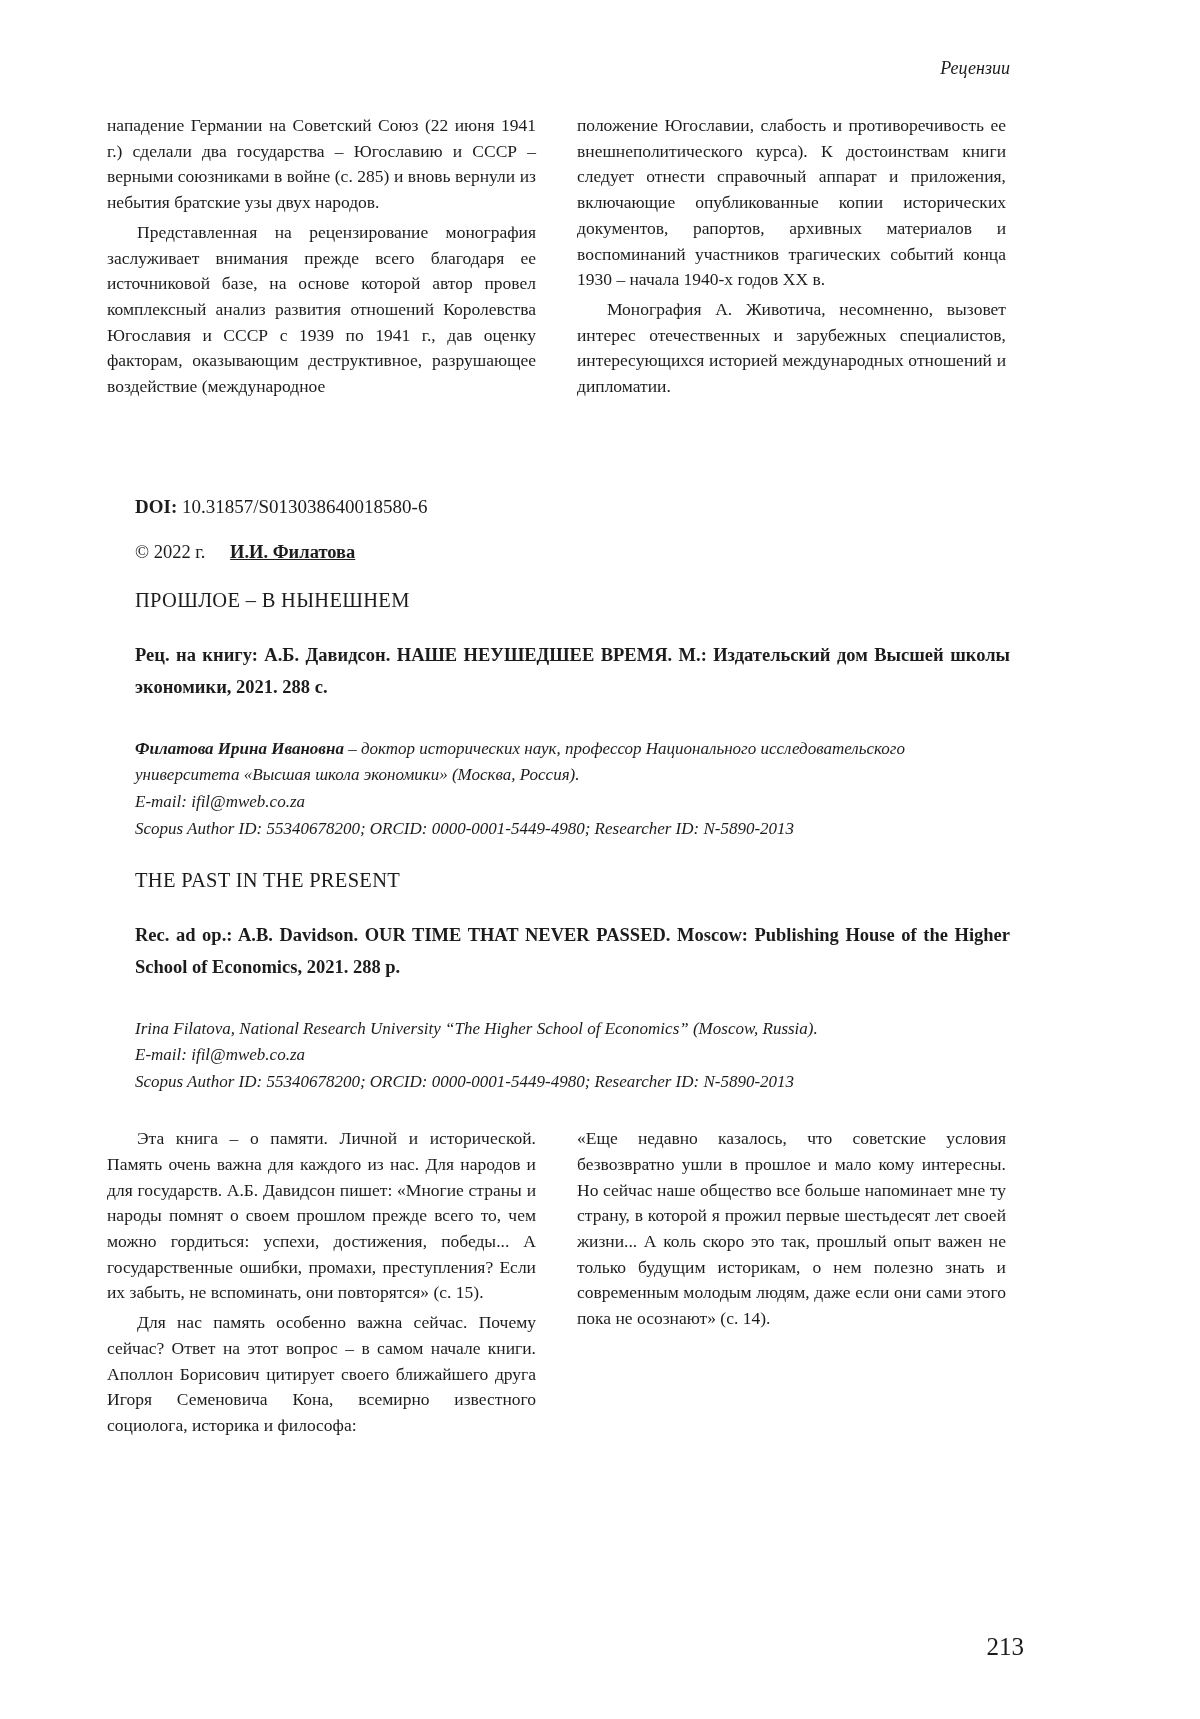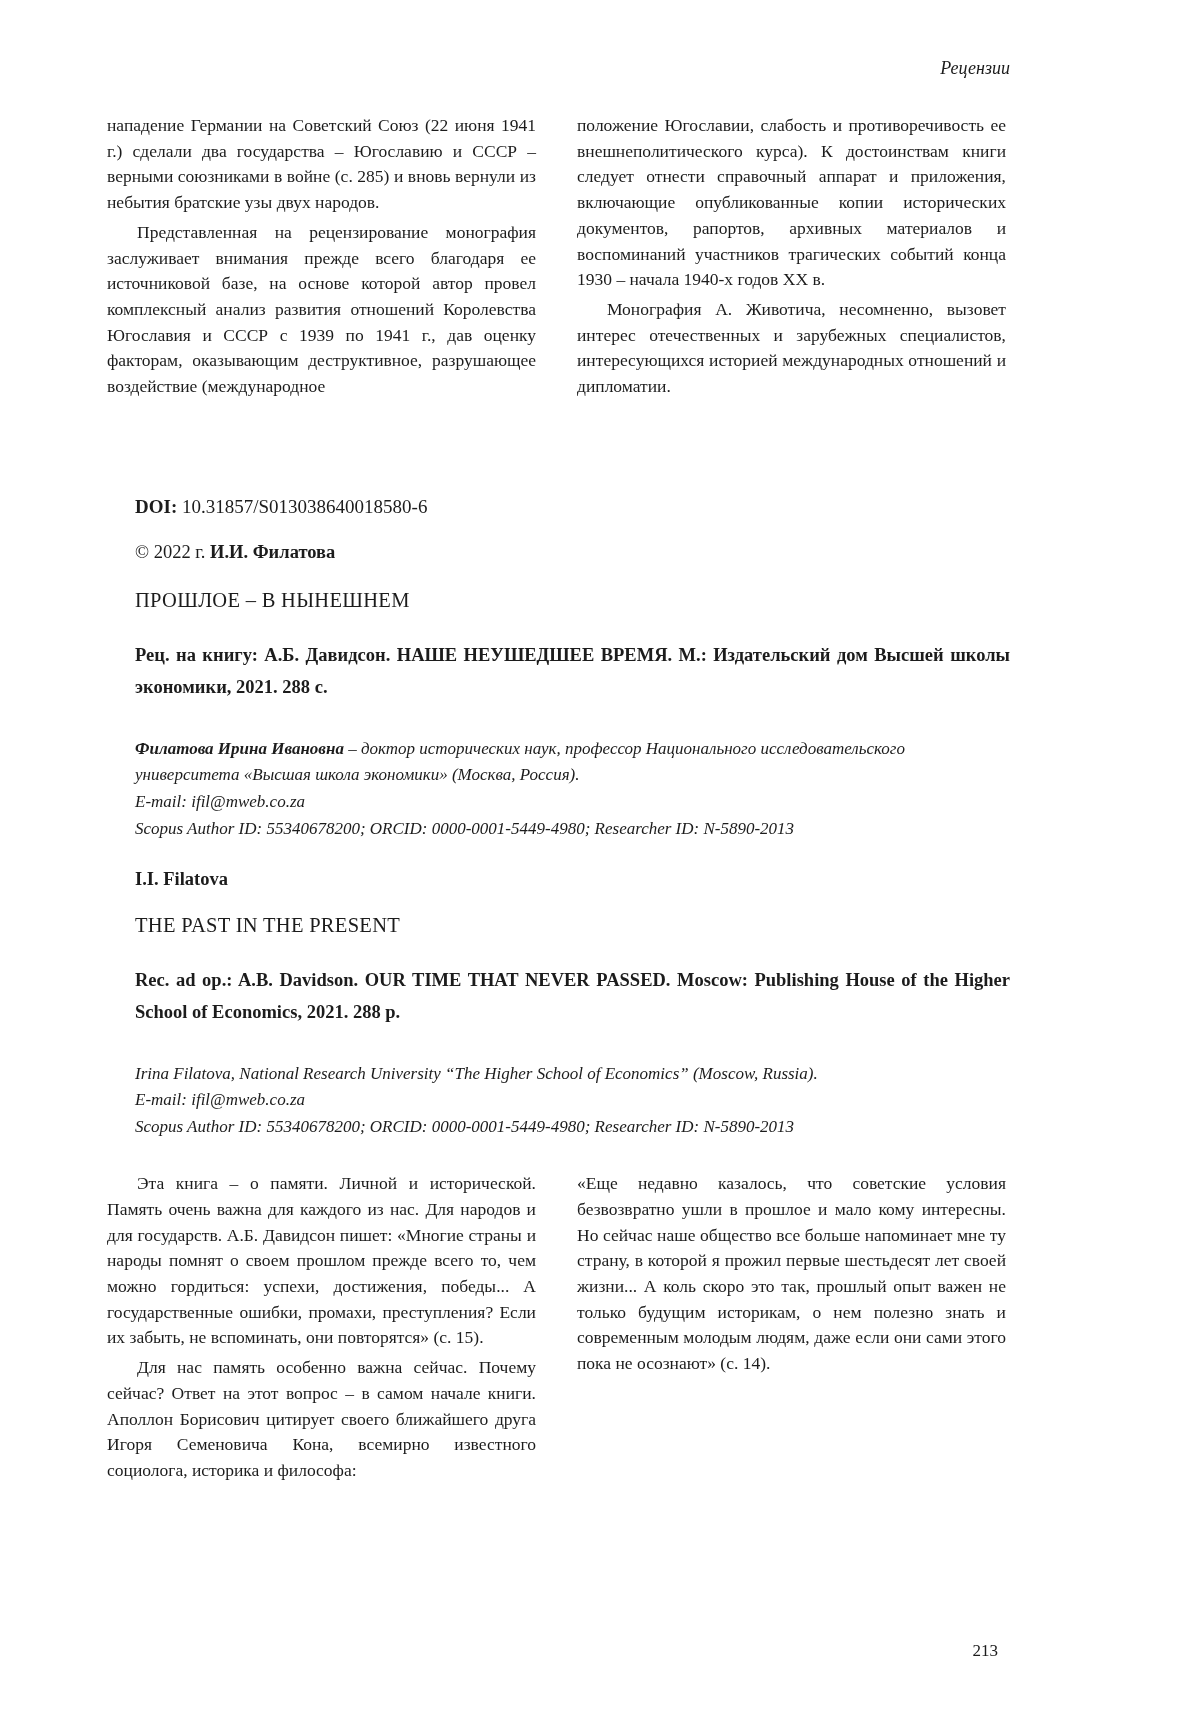--- a/index.html
+++ b/index.html
@@ -43,20 +43,22 @@
   }
   .doi-line {
     font-size: 19px;
     margin: 0 0 24px 0;
   }
   .copyright-line {
     font-size: 18.5px;
     margin: 0 0 26px 0;
   }
   .copyright-line .author {
+    margin-left: 20px;
+    text-decoration: underline;
   }
   .bold { font-weight: bold; }
   .bold-italic { font-weight: bold; }
   .title-main {
     font-size: 20.5px;
     font-weight: normal;
     letter-spacing: 0.3px;
     margin: 0 0 28px 0;
   }
   .rec {
@@ -76,23 +78,23 @@
   .author-latin {
     font-size: 18.5px;
     font-weight: bold;
     margin: 6px 0 24px 0;
   }
   .body-columns {
     margin-top: 14px;
   }
   .page-number {
     position: absolute;
-    right: 202px;
+    right: 176px;
     bottom: 58px;
-    font-size: 17px;
+    font-size: 25px;
   }
 </style>
 </head>
 <body>
 
 <div class="page">
 
   <div class="running-head">Рецензии</div>
 
   <div class="columns top-columns">
@@ -121,21 +123,20 @@
     <h1 class="title-main">ПРОШЛОЕ – В НЫНЕШНЕМ</h1>
 
     <p class="rec">Рец. на книгу: А.Б. Давидсон. НАШЕ НЕУШЕДШЕЕ ВРЕМЯ. М.: Издательский дом Высшей школы экономики, 2021. 288 с.</p>
 
     <div class="affil">
       <p><span class="bold-italic">Филатова Ирина Ивановна</span><span> – доктор исторических наук, профессор Национального исследовательского университета «Высшая школа экономики» (Москва, Россия).</span></p>
       <p>E-mail: ifil@mweb.co.za</p>
       <p>Scopus Author ID: 55340678200; ORCID: 0000-0001-5449-4980; Researcher ID: N-5890-2013</p>
     </div>
 
-    <p class="author-latin">I.I. Filatova</p>
 
     <h2 class="title-main">THE PAST IN THE PRESENT</h2>
 
     <p class="rec">Rec. ad op.: A.B. Davidson. OUR TIME THAT NEVER PASSED. Moscow: Publishing House of the Higher School of Economics, 2021. 288 p.</p>
 
     <div class="affil">
       <p>Irina Filatova, National Research University “The Higher School of Economics” (Moscow, Russia).</p>
       <p>E-mail: ifil@mweb.co.za</p>
       <p>Scopus Author ID: 55340678200; ORCID: 0000-0001-5449-4980; Researcher ID: N-5890-2013</p>
     </div>

